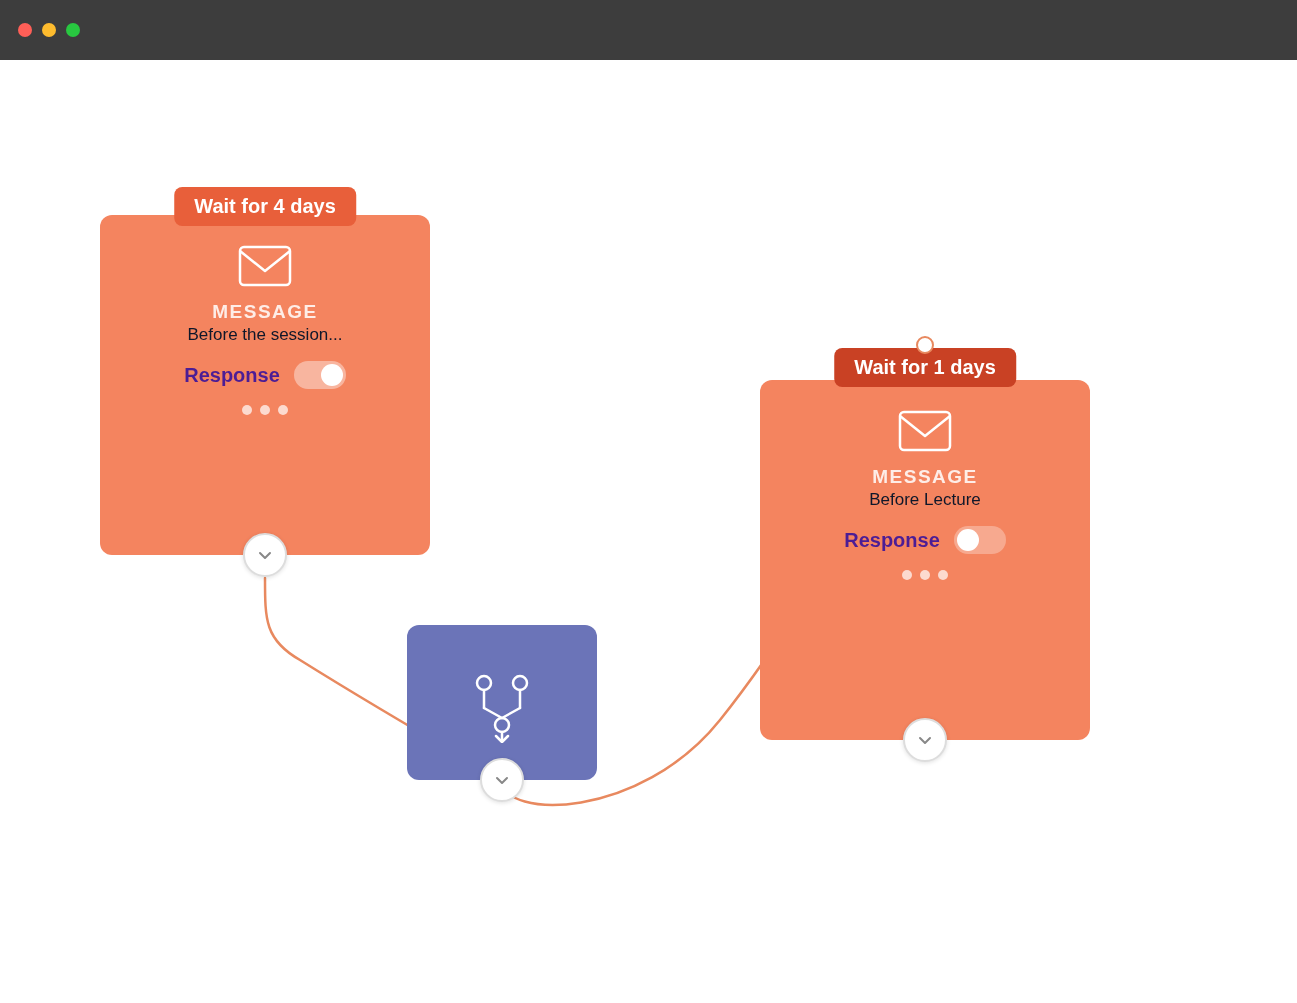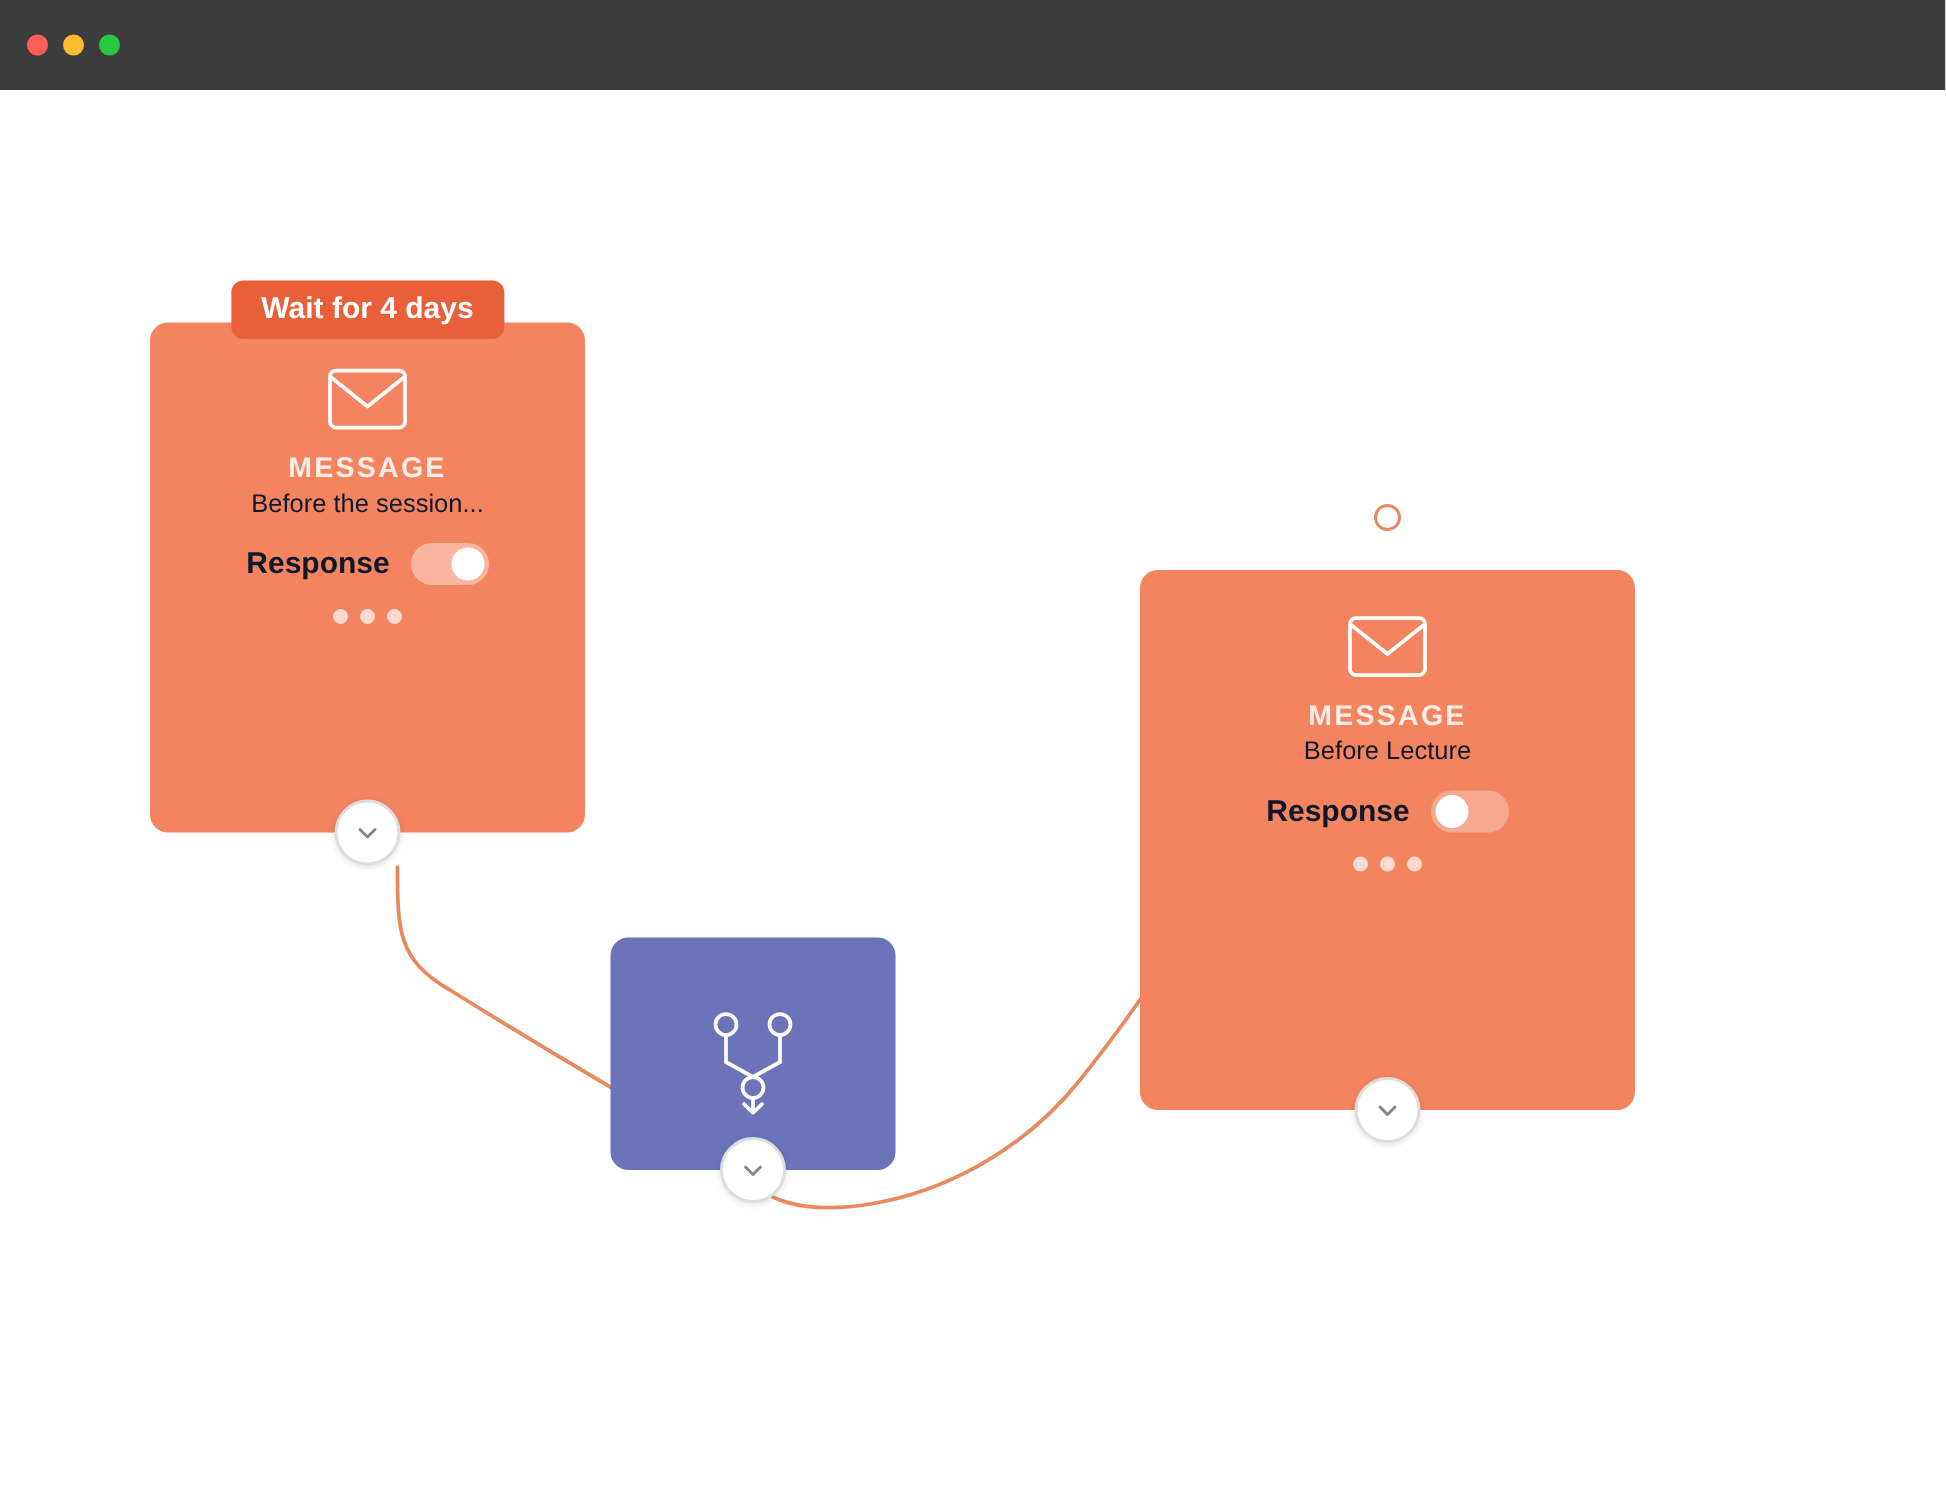--- a/index.html
+++ b/index.html
@@ -67,21 +67,21 @@
       padding: 8px 20px;
       font-size: 20px;
       font-weight: 700;
       color: #fff;
       white-space: nowrap;
     }
 
     
     .card-message-left {
       background: #f4845f;
-      width: 290px;
+      width: 330px;
       height: 340px;
       top: 155px;
       left: 100px;
       padding: 30px 20px 20px 20px;
     }
     .card-message-left .wait-badge {
       background: #e85f3a;
     }
 
     
@@ -132,21 +132,21 @@
     }
     .card-response-row {
       display: flex;
       align-items: center;
       gap: 14px;
       margin-bottom: 16px;
     }
     .response-label {
       font-size: 20px;
       font-weight: 700;
-      color: #0f172a;
+      color: #4c1d95;
     }
     .toggle {
       width: 52px;
       height: 28px;
       border-radius: 14px;
       background: rgba(255,255,255,0.4);
       position: relative;
       display: flex;
       align-items: center;
     }
@@ -267,20 +267,23 @@
       <svg viewBox="0 0 18 18" fill="none" xmlns="http://www.w3.org/2000/svg">
         <polyline points="4,7 9,12 14,7" stroke="#888" stroke-width="2" stroke-linecap="round" stroke-linejoin="round" fill="none"></polyline>
       </svg>
     </div>
   </div>
 
   <div class="card card-message-right">
 
     <div class="top-circle"></div>
 
+    <div class="wait-badge" style="background:#c94124; top:-32px;">
+      <span>Wait for 1 days</span>
+    </div>
 
     <div class="card-icon">
       <svg class="envelope-icon" viewBox="0 0 54 42" fill="none" xmlns="http://www.w3.org/2000/svg">
         <rect x="2" y="2" width="50" height="38" rx="4" stroke="white" stroke-width="2.5" fill="none"></rect>
         <polyline points="2,6 27,26 52,6" stroke="white" stroke-width="2.5" fill="none" stroke-linejoin="round"></polyline>
       </svg>
     </div>
 
     <div class="card-label">MESSAGE</div>
     <div class="card-subtitle">Before Lecture</div>

